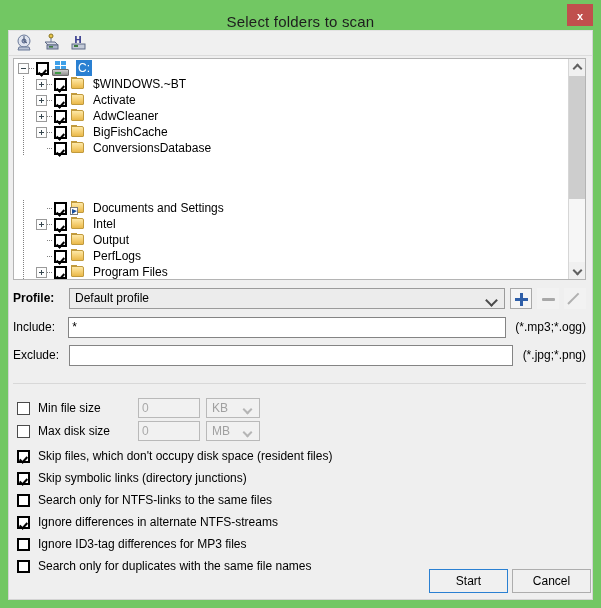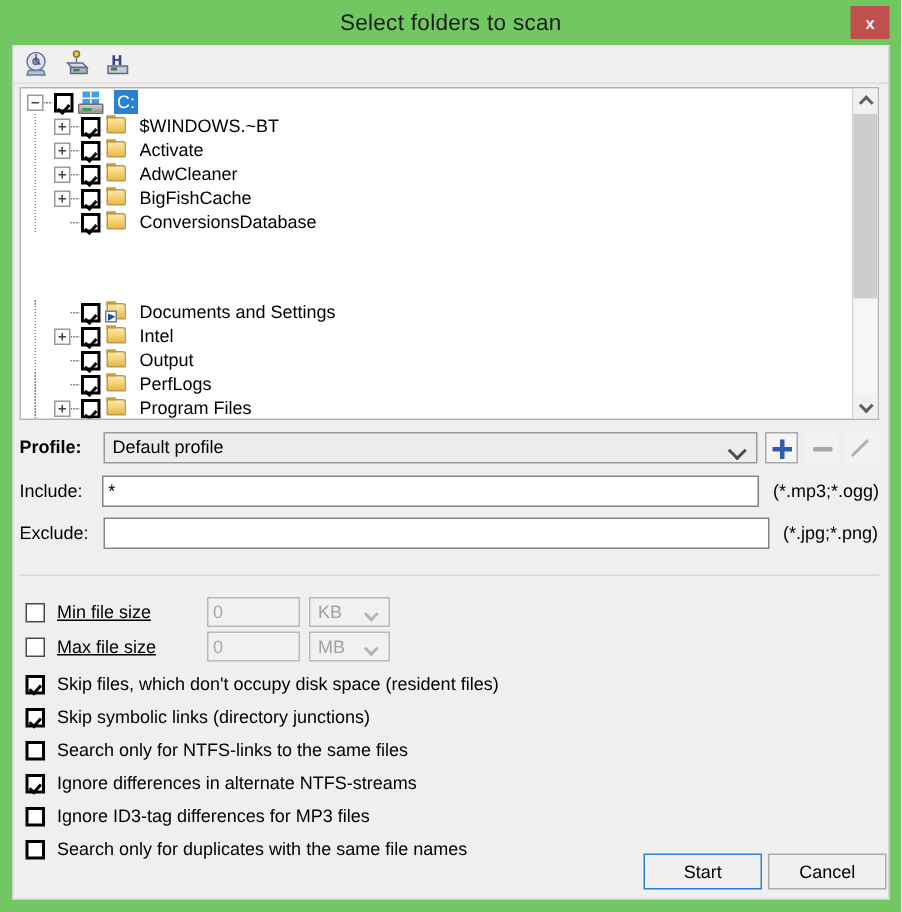--- a/index.html
+++ b/index.html
@@ -21,21 +21,21 @@
     box-sizing: border-box;
     background: #6cc24a;
     background: #72c763;
     overflow: hidden;
   }
   
   .titlebar {
     position: relative;
     height: 30px;
     display: flex;
-    align-items: center;
+    align-items: flex-end;
     justify-content: center;
     background: #72c763;
   }
   .title-text {
     font-size: 15px;
     color: #1d1d1d;
     letter-spacing: 0.2px;
     font-family: "Liberation Sans", sans-serif;
   }
   .close-button {
@@ -426,20 +426,21 @@
     transform-origin: left center;
   }
   
   .field-row {
     position: absolute;
     left: 4px;
     width: 573px;
     height: 22px;
     display: flex;
     align-items: center;
+    justify-content: space-between;
   }
   .field-row.include { top: 285px; }
   .field-row.exclude { top: 313px; }
   .field-label {
     width: 56px;
     font-size: 12px;
   }
   .text-input {
     width: 444px;
     height: 21px;
@@ -536,21 +537,21 @@
   .unit-combo .arrow {
     position: absolute;
     right: 8px;
     top: 7px;
     width: 5px;
     height: 5px;
     border-left: 2px solid #b5b5b5;
     border-bottom: 2px solid #b5b5b5;
     transform: rotate(-45deg);
   }
-  .size-label-w { width: 84px; text-decoration: underline; }
+  .size-label-w { width: 84px; }
   
   .opt-row {
     position: absolute;
     left: 8px;
     height: 20px;
     display: flex;
     align-items: center;
   }
   
   .btn {
@@ -806,21 +807,21 @@
       <div class="opt-label size-label-w">Min file size</div>
       <input class="size-input" type="text" disabled="" value="0" style="">
       <div class="unit-combo">
         <span>KB</span>
         <span class="arrow"></span>
       </div>
     </div>
 
     <div class="size-row max">
       <div class="opt-check dim"></div>
-      <div class="opt-label size-label-w">Max file size</div>
+      <div class="opt-label size-label-w">Max disk size</div>
       <input class="size-input" type="text" disabled="" value="0" style="">
       <div class="unit-combo">
         <span>MB</span>
         <span class="arrow"></span>
       </div>
     </div>
 
     <div id="options-list">
         <div class="opt-row" style="top: 415px;">
           <div class="opt-check checked"></div>

